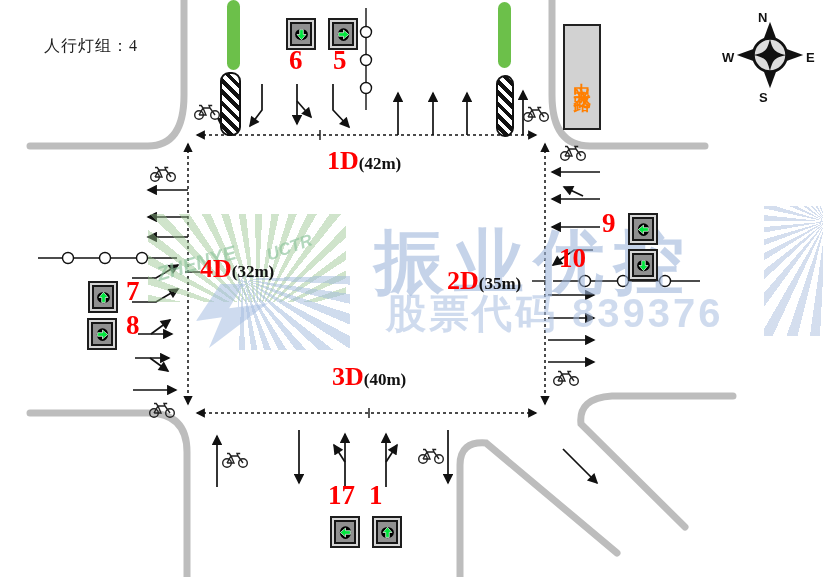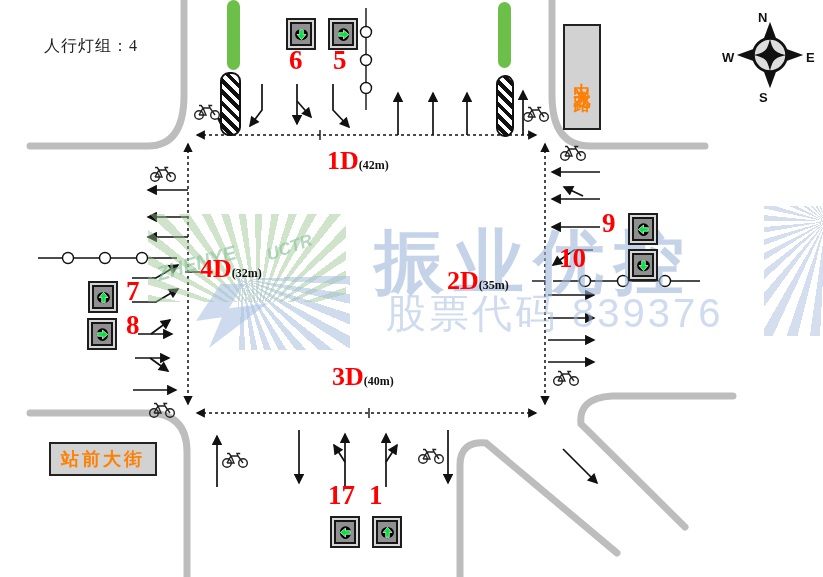--- a/index.html
+++ b/index.html
@@ -2,21 +2,21 @@
 <html><head>
 <meta charset="utf-8">
 <style>
   html,body{margin:0;padding:0;background:#fff;}
   #stage{position:relative;width:823px;height:577px;background:#fff;overflow:hidden;
          font-family:"Liberation Serif","DejaVu Sans",serif;}
   
   .wm{position:absolute;z-index:1;pointer-events:none;}
   .wm-brand{left:374px;top:216px;font-size:70px;font-weight:bold;letter-spacing:10px;
             color:rgba(158,182,219,.60);font-family:"Liberation Sans",sans-serif;white-space:nowrap;}
-  .wm-stock{left:386px;top:286px;font-size:40px;font-weight:normal;letter-spacing:3px;
+  .wm-stock{left:386px;top:286px;font-size:40px;font-weight:bold;letter-spacing:3px;
             color:rgba(168,190,224,.55);font-family:"Liberation Sans",sans-serif;white-space:nowrap;}
   .wm-sub{font-style:italic;font-weight:bold;font-family:"Liberation Sans",sans-serif;
           color:rgba(140,195,155,.65);}
   .wm-sub1{left:156px;top:252px;font-size:20px;transform:rotate(-16deg);}
   .wm-sub2{left:266px;top:238px;font-size:17px;transform:rotate(-20deg);}
   .fan-green{left:148px;top:214px;width:198px;height:88px;
     background:repeating-conic-gradient(from -118deg at 55% 118%,rgba(150,195,140,.45) 0 4deg,rgba(255,255,255,0) 4deg 9deg);}
   .fan-blue{left:238px;top:276px;width:112px;height:74px;
     background:repeating-conic-gradient(from 28deg at 4% 4%,rgba(160,185,220,.5) 0 5deg,rgba(255,255,255,0) 5deg 10deg);}
   .fan-right{left:764px;top:206px;width:59px;height:130px;
@@ -31,21 +31,21 @@
   .m2{left:498px;top:2px;width:13px;height:66px;}
   .island{position:absolute;z-index:3;border:2px solid #111;border-radius:9px;
     background:repeating-linear-gradient(45deg,#fff 0 4px,#111 4px 8px);}
   .i1{left:220px;top:72px;width:17px;height:60px;}
   .i2{left:496px;top:75px;width:14px;height:58px;}
   
   .abs{position:absolute;z-index:4;}
   .hdr{font-size:16px;color:#222;letter-spacing:1px;white-space:nowrap;}
   .dim{font-weight:bold;white-space:nowrap;line-height:1;}
   .dim-id{color:#ff0000;font-size:26px;}
-  .dim-len{color:#111;font-size:12px;}
+  .dim-len{color:#111;font-size:17px;}
   .sigl{color:#ff0000;font-weight:bold;font-size:27px;line-height:1;white-space:nowrap;}
   .sign{background:#d2d2d2;border:2px solid #222;color:#ff7f00;font-weight:bold;
         display:flex;align-items:center;justify-content:center;box-sizing:border-box;}
   .sign-n{left:563px;top:24px;width:38px;height:106px;writing-mode:vertical-rl;
           font-size:17px;letter-spacing:4px;}
   .sign-w{left:49px;top:442px;width:108px;height:34px;font-size:18px;letter-spacing:3px;}
   
   .sig{position:absolute;z-index:5;width:22px;height:24px;border:2px solid #1d1d1d;
        background:#d6d6d6;padding:2px;}
   .sig-panel{width:100%;height:100%;background:#909090;border:2px solid #161616;
@@ -186,21 +186,20 @@
   </svg>
 
   <div class="median m1"></div>
   <div class="median m2"></div>
   <div class="island i1"></div>
   <div class="island i2"></div>
 
   <div class="abs hdr" style="left:44px;top:36px">人行灯组：4</div>
 
   <div class="abs sign sign-n">中兴北路</div>
-  <div class="abs sign sign-w">站前大街</div>
 
   <div class="abs dim" style="left:327px;top:148px">
     <span class="dim-id">1D</span><span class="dim-len">(42m)</span>
   </div>
   <div class="abs dim" style="left:447px;top:268px">
     <span class="dim-id">2D</span><span class="dim-len">(35m)</span>
   </div>
   <div class="abs dim" style="left:332px;top:364px">
     <span class="dim-id">3D</span><span class="dim-len">(40m)</span>
   </div>

